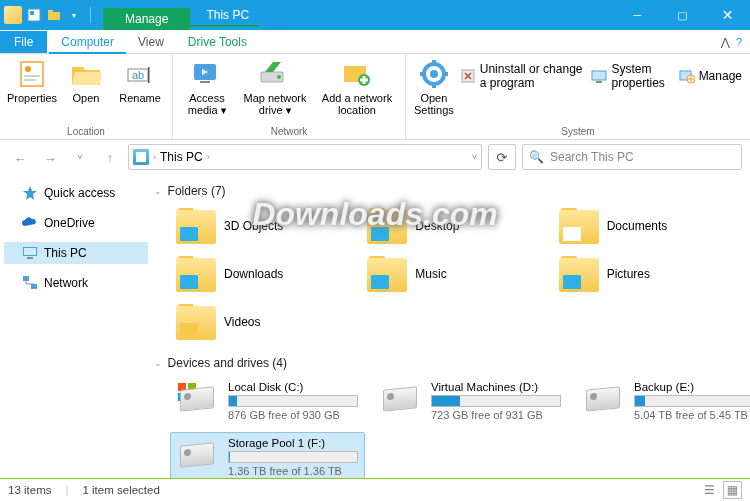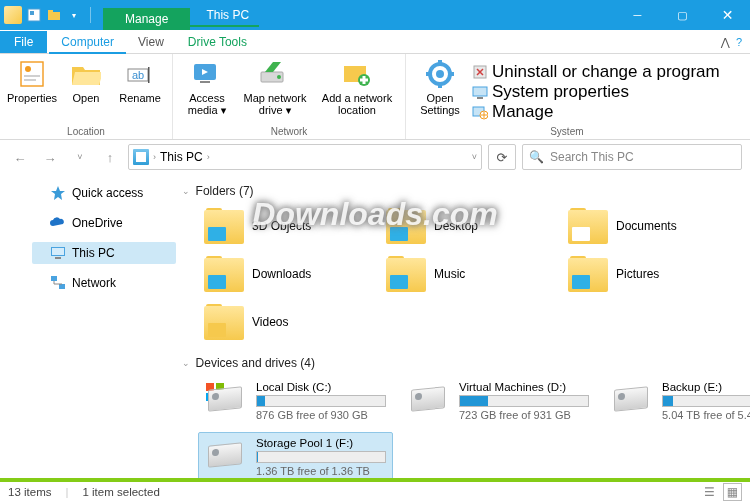--- a/index.html
+++ b/index.html
@@ -29,38 +29,38 @@
 .ribbon-tabs .help span{font-size:11px;}
 
 
 .ribbon { height: 86px; background: #fff; border-bottom: 1px solid #d9d9d9; display: flex; }
 .ribbon-group { border-right: 1px solid #e6e6e6; padding: 4px 8px 2px 8px; display: flex; flex-direction: column; }
 .ribbon-group .items { flex: 1; display: flex; gap: 6px; align-items: flex-start; }
 .big-btn { width: 48px; display: flex; flex-direction: column; align-items: center; font-size: 11px; text-align: center; gap: 2px; cursor: default; }
 .big-btn .ic { width: 32px; height: 32px; display:flex; align-items:center; justify-content:center;}
 .big-btn .lbl { line-height: 1.1; min-height: 26px; display:flex; align-items:flex-start; justify-content:center;}
 .group-label { text-align: center; font-size: 10px; color: #666; }
-.sys-list { display: flex; flex-direction: column; gap: 0; font-size: 17px; padding-top: 4px; }
+.sys-list { display: flex; flex-direction: row; gap: 6px; font-size: 12px; padding-top: 4px; }
 .sys-list div { display:flex; align-items:center; gap:4px; }
 .sys-list .pic { width:16px; height:16px; }
 
 
 .addrbar { height: 34px; display: flex; align-items: center; padding: 4px 8px; gap: 6px; }
 .nav-btn { width: 24px; height: 24px; border-radius: 3px; display:flex; align-items:center; justify-content:center; color:#888; font-size:13px; cursor:default;}
 .addr-box { flex: 1; height: 26px; border: 1px solid #ccc; border-radius: 2px; display: flex; align-items: center; padding: 0 4px; gap: 4px; }
 .addr-box .crumb-icon { width:16px; height:16px; background: linear-gradient(180deg,#7ac6ee,#2f9dd7); border-radius:1px; position:relative; }
 .addr-box .crumb-icon::after{content:"";position:absolute;inset:3px;background:#fff;}
 .addr-box .chev { color:#888; font-size:9px; }
 .refresh-btn, .search-box { height: 26px; border: 1px solid #ccc; border-radius: 2px; display:flex; align-items:center; }
 .refresh-btn { width: 28px; justify-content:center; color:#555; font-size:13px;}
 .search-box { width: 220px; padding: 0 6px; color:#888; gap:6px; }
 .search-box .mag { font-size:12px; }
 
 
-.main { display: flex; height: calc(501px - 30px - 24px - 86px - 34px - 23px); padding-left: 28px; }
+.main { display: flex; height: calc(501px - 30px - 24px - 86px - 34px - 23px); }
 .navpane { width: 152px; padding: 8px 4px; overflow:hidden; }
 .navitem { display:flex; align-items:center; gap:6px; padding: 3px 6px 3px 18px; font-size: 12px; border-radius:2px; cursor:default;}
 .navitem.selected { background: #cde8f7; }
 .navitem .nic { width:16px; height:16px; flex-shrink:0; }
 .content { flex:1; overflow:auto; padding: 6px 10px 10px 0; }
 .section-hdr { display:flex; align-items:center; gap:6px; font-size:12px; color:#222; padding:4px 2px; cursor:default;}
 .section-hdr .chev { color:#999; font-size:9px; }
 .folders-grid { display:grid; grid-template-columns: repeat(3, 1fr); gap: 4px 4px; padding: 2px 0 8px 18px; }
 .folder-item { display:flex; align-items:center; gap:8px; padding:4px 6px; border-radius:2px; cursor:default;}
 .folder-icon { width:40px; height:36px; position:relative; flex-shrink:0; }
@@ -74,21 +74,21 @@
 .drive-icon { width:40px; height:36px; flex-shrink:0; display:flex; align-items:center; justify-content:center; }
 .drive-icon .hdd { width:34px; height:22px; background:linear-gradient(180deg,#f6f6f6,#cfcfcf); border:1px solid #b8b8b8; border-radius:2px; position:relative; transform: skewY(-6deg);}
 .drive-icon .hdd::after{content:"";position:absolute;left:3px;top:3px;width:7px;height:7px;border-radius:50%;background:#9aa0a6;}
 .drive-icon .win-flag{position:absolute;left:-2px;top:-5px;width:18px;height:18px;}
 .drive-info{display:flex;flex-direction:column;gap:2px;font-size:11.5px;min-width:0;}
 .drive-info .bar{height:12px;border:1px solid #bbb;background:#eee;position:relative;width:130px;}
 .drive-info .bar .fill{position:absolute;left:0;top:0;bottom:0;background:#2196d6;}
 .drive-info .sub{color:#666;font-size:11px;}
 
 
-.statusbar { height: 23px; border-top:4px solid #84cc16; display:flex; align-items:center; padding:0 8px; font-size:11.5px; color:#444; gap:14px;}
+.statusbar { height: 23px; border-top:1px solid #84cc16; display:flex; align-items:center; padding:0 8px; font-size:11.5px; color:#444; gap:14px;}
 .statusbar .views{margin-left:auto;display:flex;gap:4px;color:#888;}
 .statusbar .views span{border:1px solid transparent;padding:1px 3px;font-size:12px;}
 .statusbar .views span.active{border-color:#bbb;}
 
 
 .watermark{position:absolute;top:196px;left:0;right:0;text-align:center;font:italic 700 32px "Segoe UI",sans-serif;color:rgba(255,255,255,.85);text-shadow:0 0 6px #777, 0 0 10px #777;pointer-events:none;}
 
 
 svg { display:block; }
 </style>

